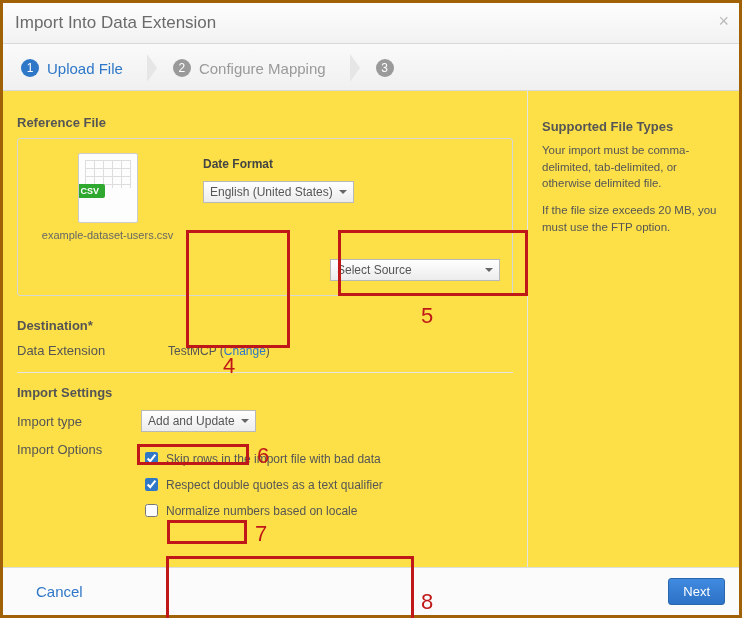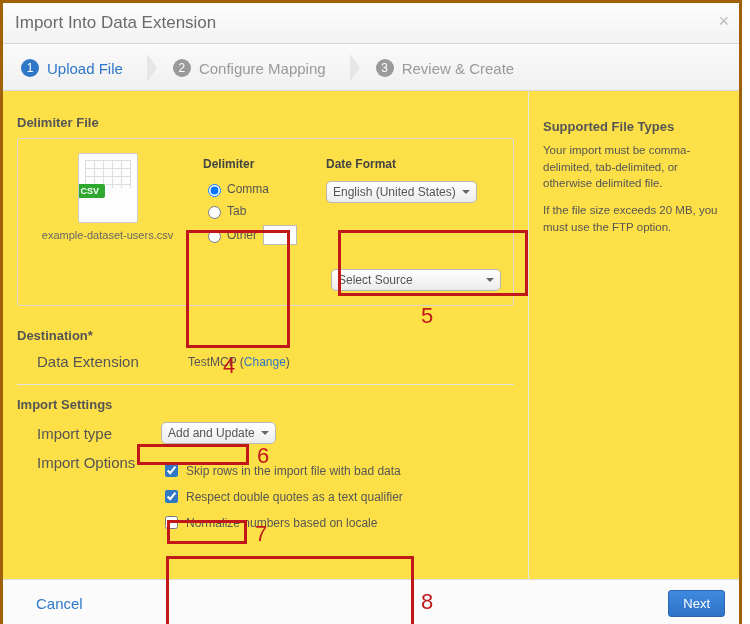--- a/index.html
+++ b/index.html
@@ -154,21 +154,21 @@
     margin-left: 6px;
   }
   .date-col {
     width: 175px;
   }
   .dd {
     display: inline-flex;
     align-items: center;
     justify-content: space-between;
     border: 1px solid #b8b8b8;
-    border-radius: 5px;
+    border-radius: 0;
     background: linear-gradient(#fff, #ececec);
     padding: 3px 6px;
     font-size: 12px;
     color: #555;
     cursor: pointer;
     min-width: 140px;
   }
   .caret {
     width: 0; height: 0;
     border-left: 4px solid transparent;
@@ -230,23 +230,22 @@
   .n6 { left: 254px; top: 352px; }
   .n7 { left: 252px; top: 430px; }
   .n8 { left: 418px; top: 498px; }
   .dest-row, .imp-row {
     display: flex;
     align-items: center;
     margin: 10px 0;
   }
   .label-col {
     width: 124px;
-    font-size: 15px;
-    color: #555;
-    margin-left: 20px;
+    font-size: 13px;
+    color: #555;
   }
   .dest-val { font-size: 12px; margin-left: 27px; }
   .change-link { color: #2f77c7; cursor: pointer; }
   .hr {
     border-top: 1px solid #e4e4e4;
     margin: 14px 0 6px 0;
   }
   .chk-row {
     display: flex;
     align-items: center;
@@ -291,53 +290,36 @@
       <span>Upload File</span>
     </div>
     <div class="step-sep"></div>
     <div class="step">
       <span class="num">2</span>
       <span>Configure Mapping</span>
     </div>
     <div class="step-sep"></div>
     <div class="step">
       <span class="num">3</span>
-      <span>Review &amp; Create</span>
     </div>
   </div>
 
   <div class="body">
     <div class="main main-wrap">
 
-      <h3 class="sec">Delimiter File</h3>
+      <h3 class="sec">Reference File</h3>
       <div class="ref-box">
         <div class="ref-top">
           <div class="file-col">
             <div class="file-icon">
               <span class="csv-badge">CSV</span>
             </div>
             <div class="file-name">example-dataset-users.csv</div>
           </div>
 
-          <div class="delim-col">
-            <div class="box-title">Delimiter</div>
-            <label class="radio-row">
-              <input type="radio" name="delim" checked="" style="">
-              <span>Comma</span>
-            </label>
-            <label class="radio-row">
-              <input type="radio" name="delim" style="">
-              <span>Tab</span>
-            </label>
-            <label class="radio-row">
-              <input type="radio" name="delim" style="">
-              <span>Other</span>
-              <input class="other-inp" type="text" style="">
-            </label>
-          </div>
 
           <div class="date-col">
             <div class="box-title">Date Format</div>
             <div class="dd">
               <span>English (United States)</span>
               <span class="caret"></span>
             </div>
           </div>
         </div>
 

